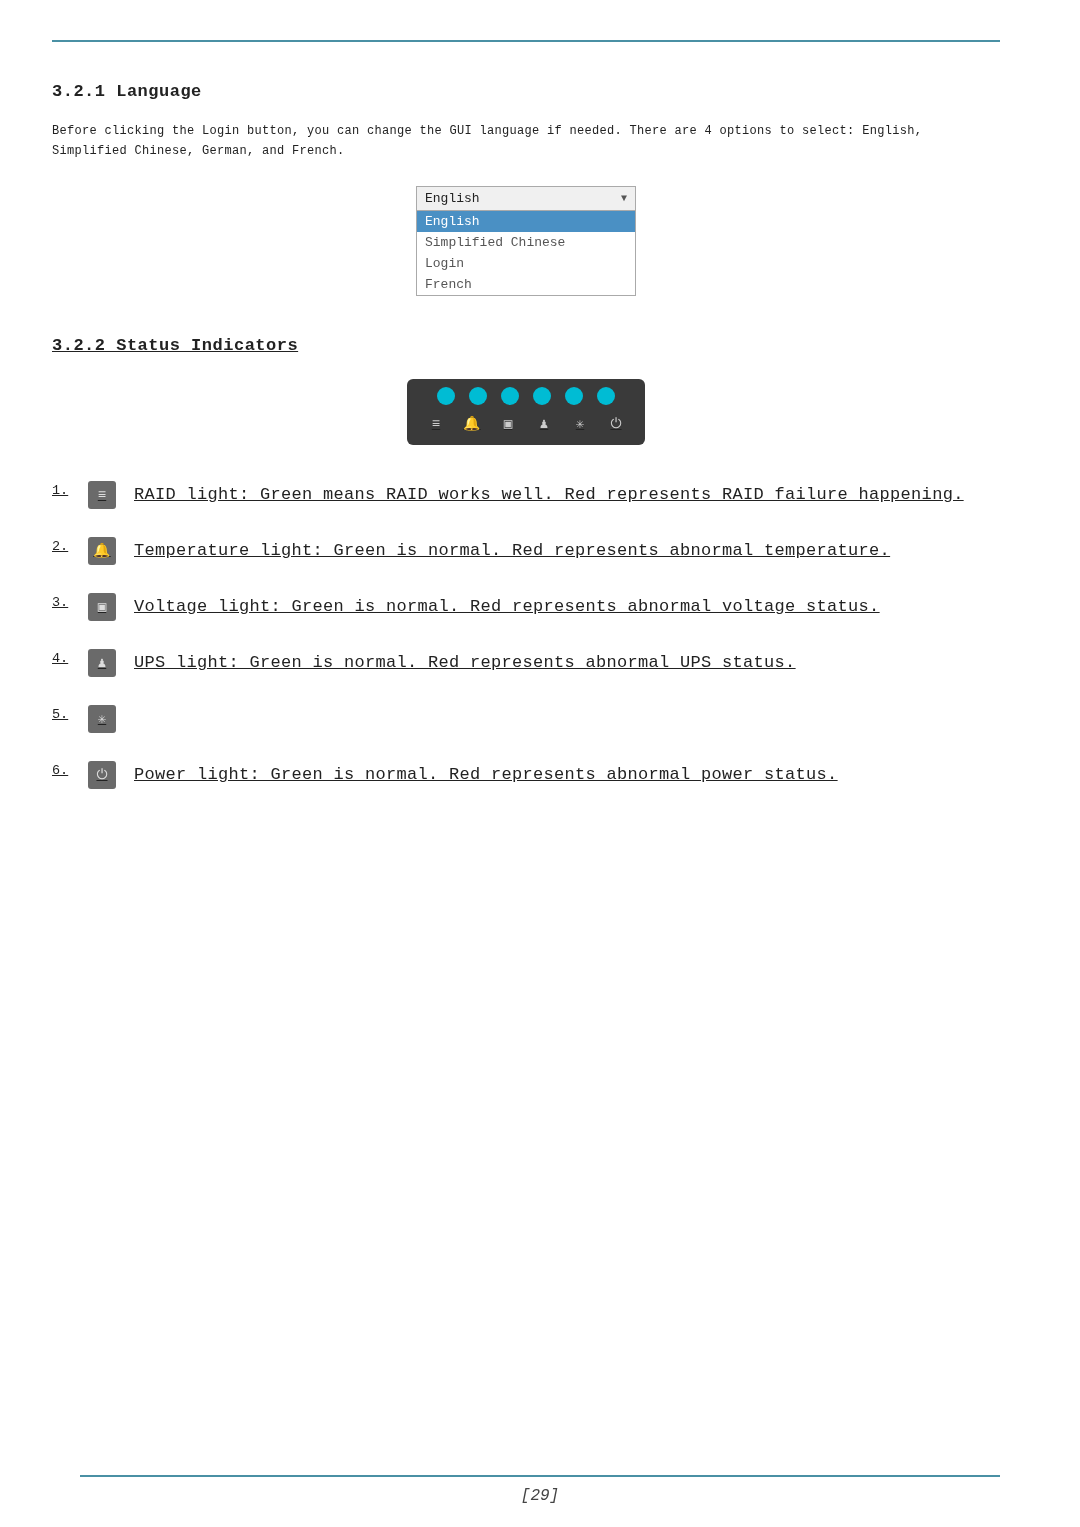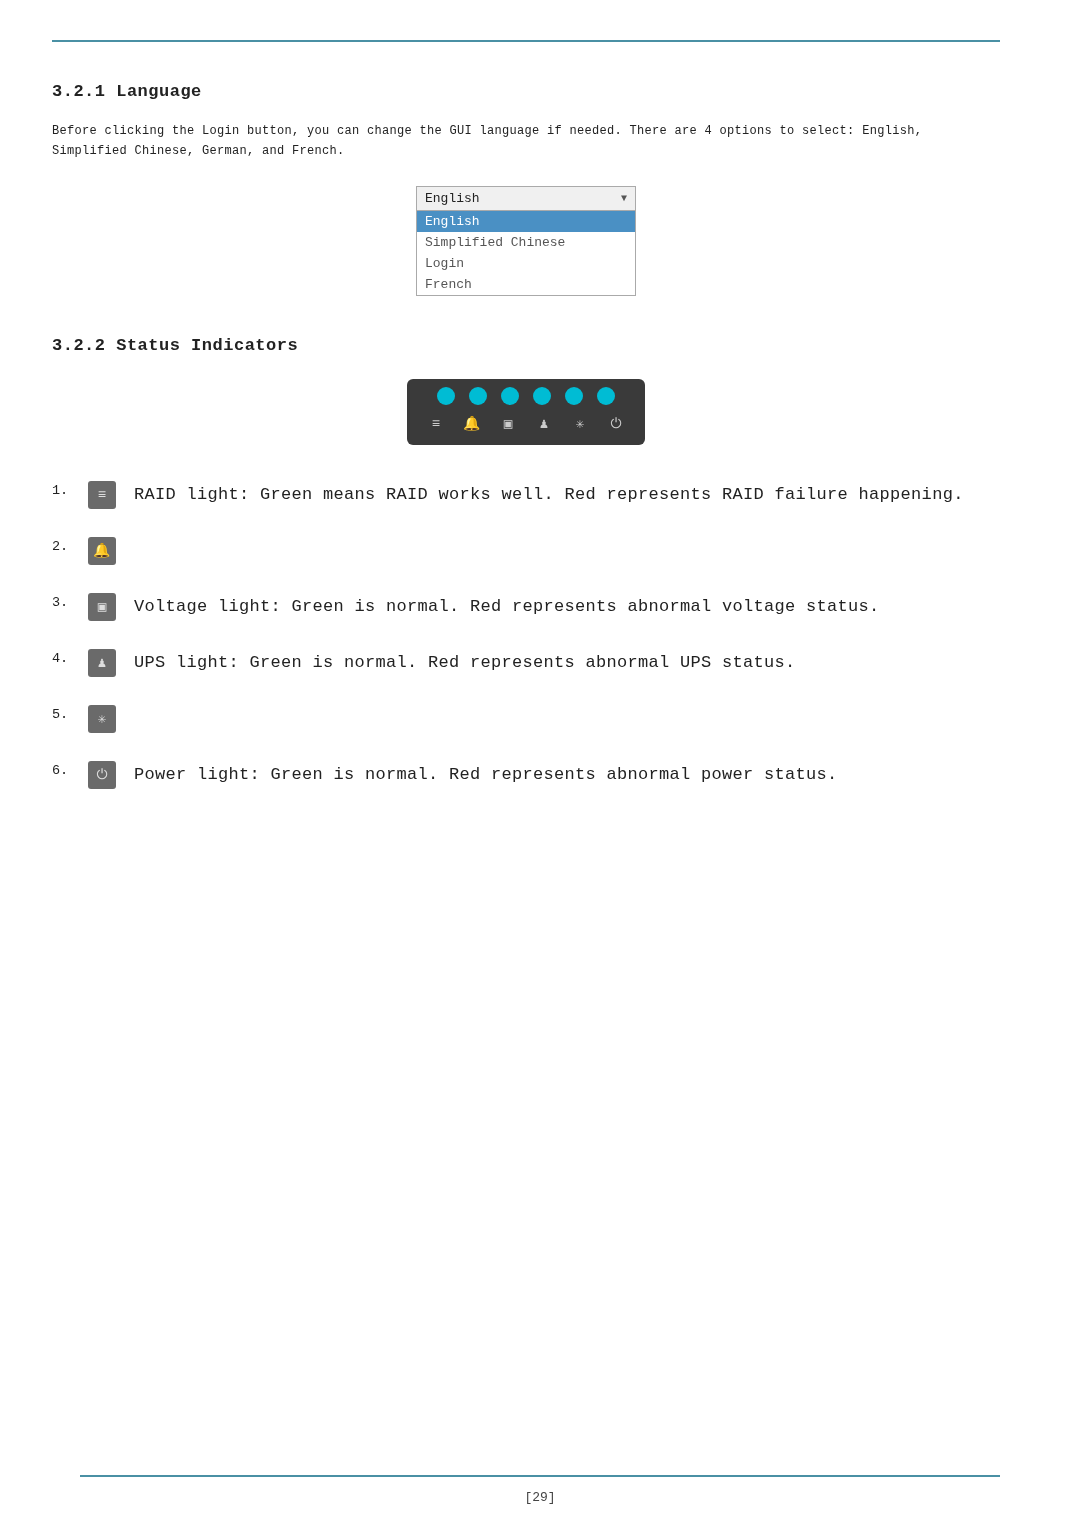--- a/index.html
+++ b/index.html
@@ -73,20 +73,21 @@
       cursor: pointer;
     }
     .dropdown-item.selected {
       background: #4a90c4;
       color: #fff;
     }
     .dropdown-item:not(.selected) {
       color: #555;
     }
     .section-gap {
+      text-decoration: underline;
     }
     .indicators-container {
       display: flex;
       justify-content: center;
       margin: 24px 0 36px 0;
     }
     .indicators-panel {
       background: #3a3a3a;
       border-radius: 6px;
       padding: 8px 18px 10px 18px;
@@ -152,22 +153,23 @@
       line-height: 1.65;
       letter-spacing: 0.3px;
       flex: 1;
     }
     .page-footer {
       position: absolute;
       bottom: 22px;
       left: 0;
       right: 0;
       text-align: center;
-      font-size: 13px;
+      font-size: 16px;
       color: #444;
+      font-style: italic;
     }
   </style>
 </head>
 <body>
 
 <div class="page">
   <div class="top-border"></div>
 
   <div class="section">
     <div class="section-title">3.2.1  Language</div>
@@ -224,20 +226,21 @@
           <div class="list-icon-box">≡</div>
         </div>
         <div class="list-text">RAID light: Green means RAID works well. Red represents RAID failure happening.</div>
       </div>
 
       <div class="list-item-row">
         <div class="list-number">2.</div>
         <div class="list-icon">
           <div class="list-icon-box">🔔</div>
         </div>
+        <div class="list-text">Temperature light: Green is normal. Red represents abnormal temperature.</div>
       </div>
 
       <div class="list-item-row">
         <div class="list-number">3.</div>
         <div class="list-icon">
           <div class="list-icon-box">▣</div>
         </div>
         <div class="list-text">Voltage light: Green is normal. Red represents abnormal voltage status.</div>
       </div>
 

